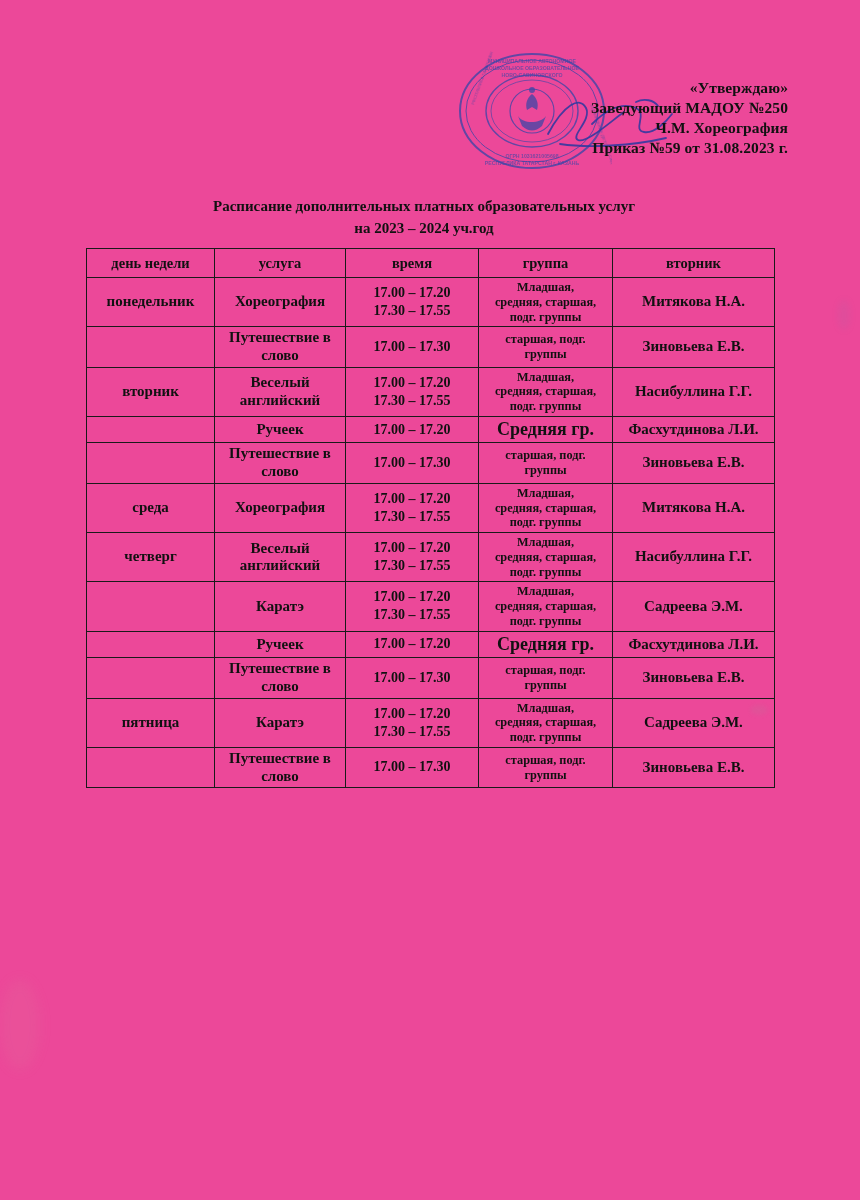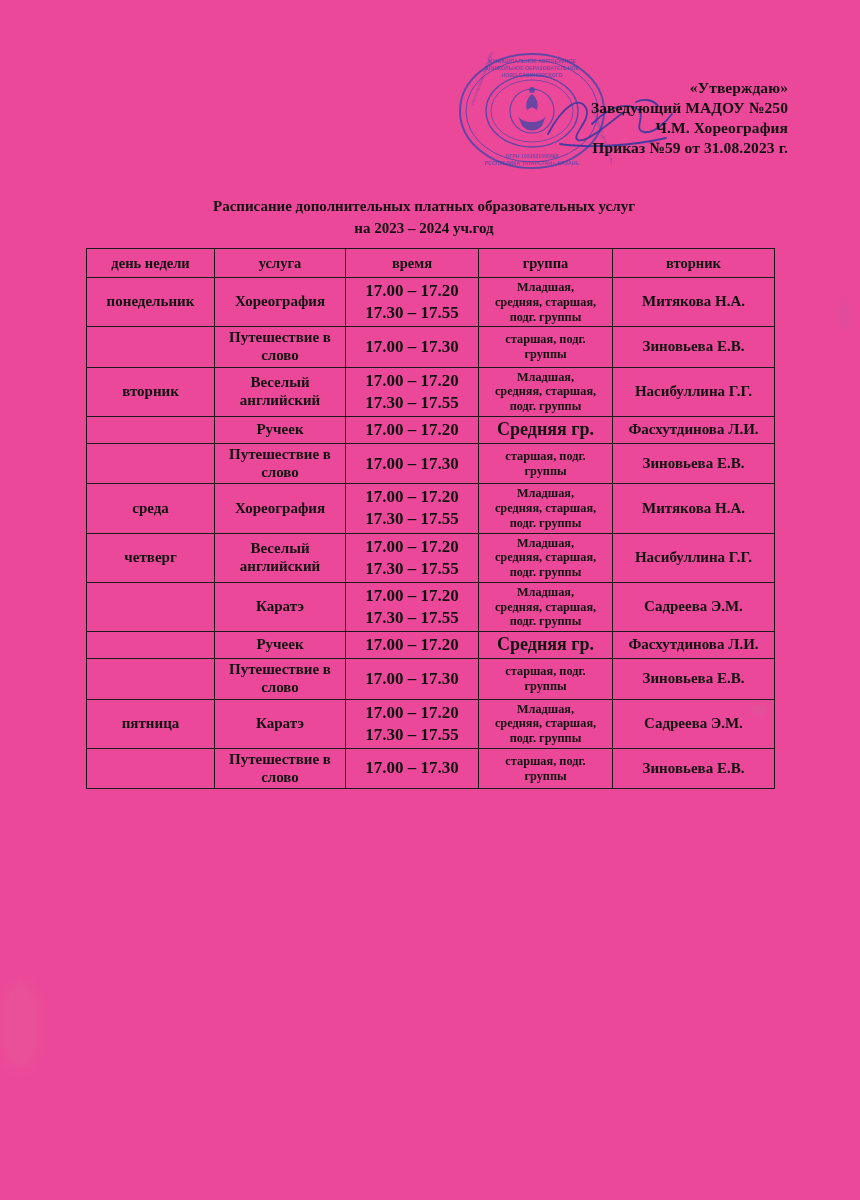--- a/index.html
+++ b/index.html
@@ -104,21 +104,21 @@
   col.c-time   { width: 133px; }
   col.c-group  { width: 134px; }
   col.c-teach  { width: 162px; }
 
   td.day, td.service, td.teacher {
     font-size: 15px;
     font-weight: bold;
     line-height: 1.18;
   }
   td.time {
-    font-size: 17px;
+    font-size: 14px;
     font-weight: bold;
     line-height: 1.30;
   }
   td.group {
     font-size: 12.3px;
     font-weight: bold;
     line-height: 1.20;
     margin-left: 40px;
   }
   td.group.single {

